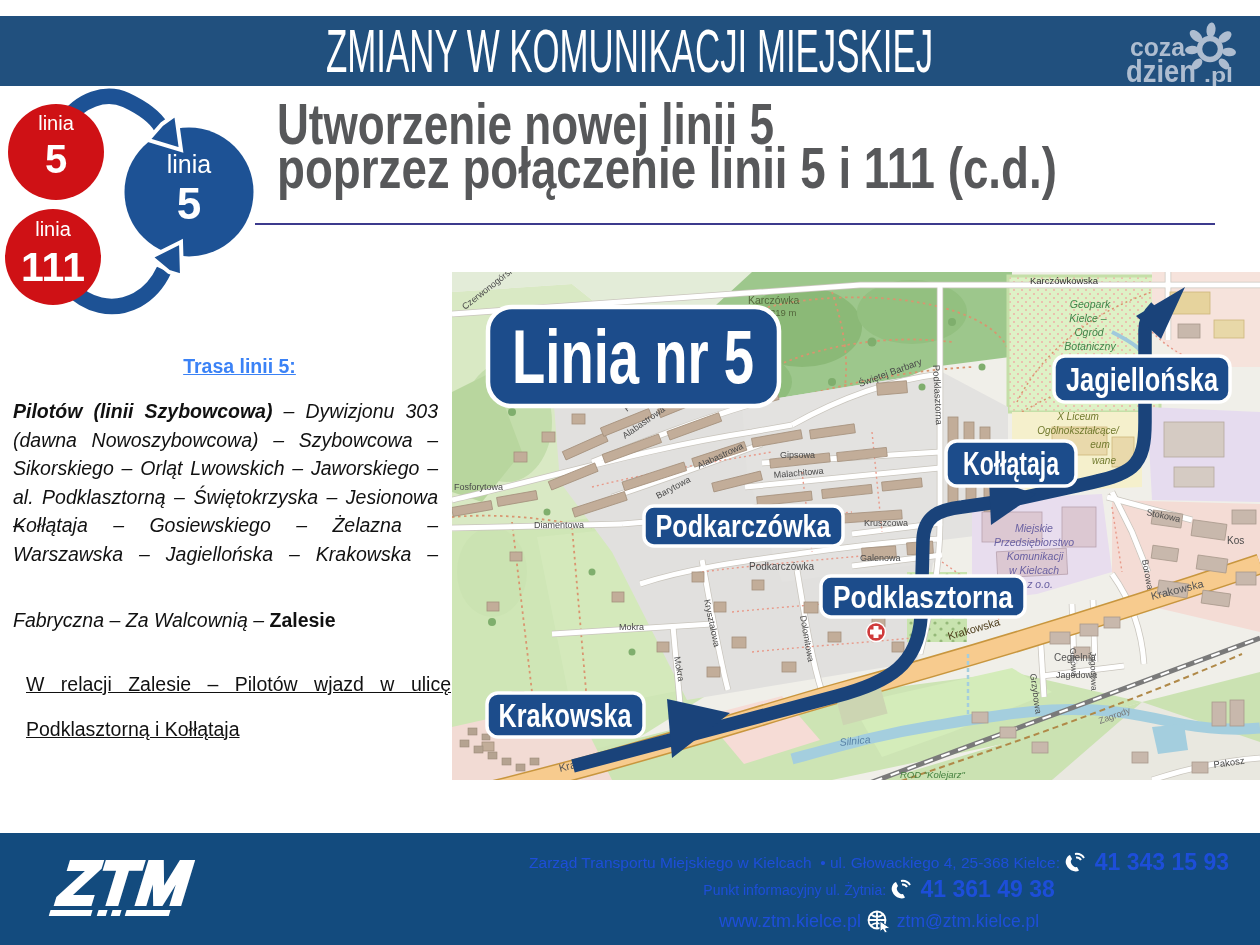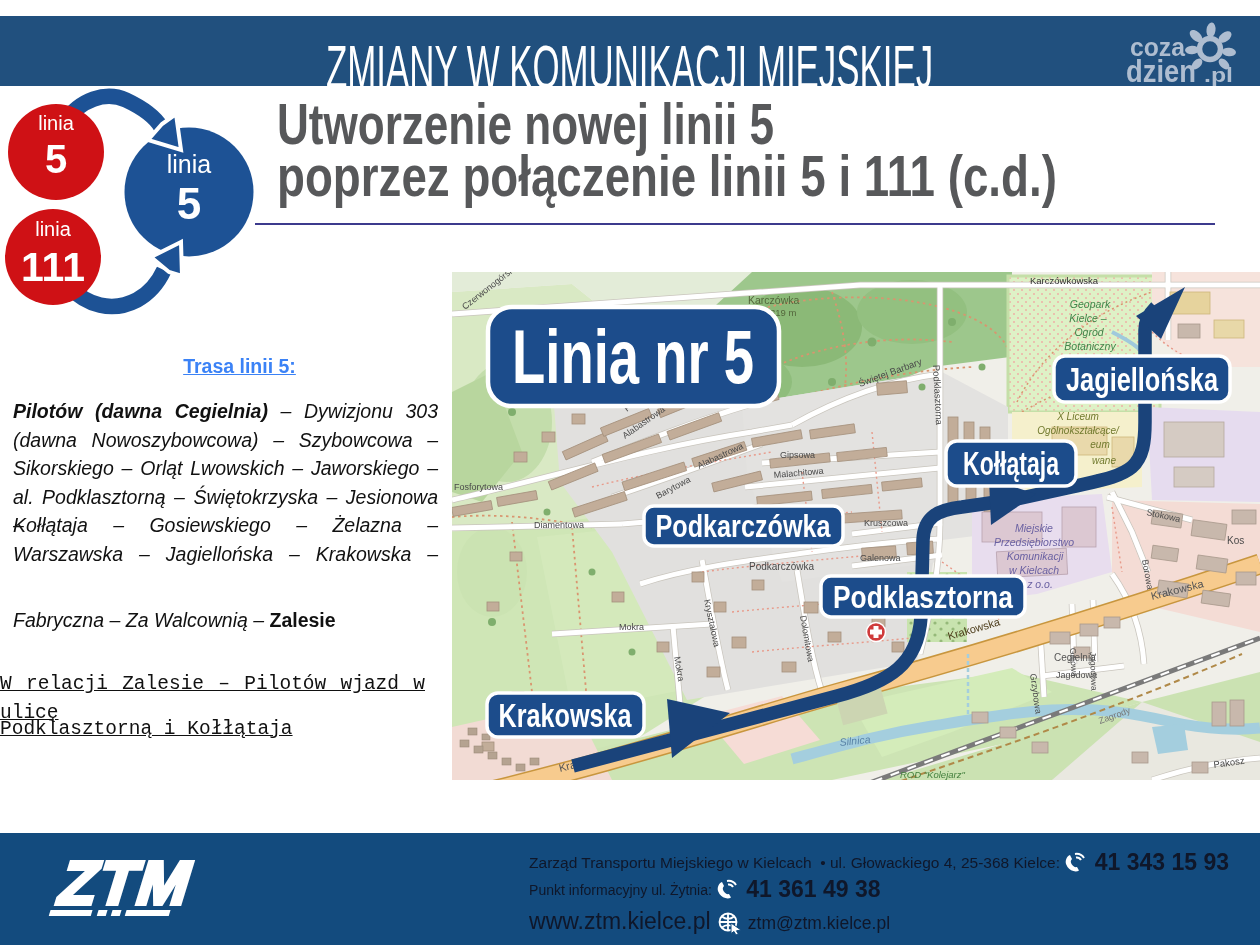--- a/index.html
+++ b/index.html
@@ -6,21 +6,21 @@
   body{width:1260px;height:945px;position:relative;background:#ffffff;overflow:hidden;
        font-family:"Liberation Sans", sans-serif;}
   .abs{position:absolute;}
   .jline{text-align:justify;text-align-last:justify;height:28.5px;}
 </style>
 </head>
 <body>
 
 <div class="abs" style="left:0;top:16px;width:1260px;height:70px;background:#21507e;"></div>
 
-<div class="abs" style="left:0;top:32px;width:1260px;height:70px;line-height:70px;text-align:center;">
+<div class="abs" style="left:0;top:16px;width:1260px;height:70px;line-height:70px;text-align:center;">
   <span style="display:inline-block;transform:scaleX(0.571);transform-origin:center;
     font-size:61px;font-weight:400;color:#ffffff;white-space:nowrap;">ZMIANY W KOMUNIKACJI MIEJSKIEJ</span>
 </div>
 
 <svg class="abs" style="left:1118px;top:20px;" width="140" height="66" viewBox="0 0 140 66">
   <g fill="#aebdd0">
     <text x="12" y="36" font-size="26px" font-weight="bold" textLength="55" lengthAdjust="spacingAndGlyphs">coza</text>
     <text x="8" y="62" font-size="32px" font-weight="bold" textLength="70" lengthAdjust="spacingAndGlyphs">dzien</text>
     <text x="86" y="62" font-size="20px" font-weight="bold" textLength="29" lengthAdjust="spacingAndGlyphs">.pl</text>
   </g>
@@ -35,21 +35,21 @@
     <ellipse cx="-18" cy="1" rx="4.2" ry="7" transform="rotate(-93 -18 1)"></ellipse>
     <ellipse cx="-14" cy="-13" rx="4.5" ry="7.5" transform="rotate(-48 -14 -13)"></ellipse>
   </g>
 </svg>
 
 <div class="abs" style="left:277px;top:96px;white-space:nowrap;">
   <span style="display:inline-block;transform:scaleX(0.773);transform-origin:left;
     font-size:57px;line-height:57px;font-weight:bold;color:#57585a;">Utworzenie nowej linii 5</span>
 </div>
 
-<div class="abs" style="left:277px;top:148px;white-space:nowrap;">
+<div class="abs" style="left:277px;top:140px;white-space:nowrap;">
   <span style="display:inline-block;transform:scaleX(0.802);transform-origin:left;
     font-size:57px;line-height:57px;font-weight:bold;color:#57585a;">poprzez połączenie linii 5 i 111 (c.d.)</span>
 </div>
 
 <div class="abs" style="left:255px;top:223px;width:960px;height:1.6px;background:#3c3a8d;"></div>
 
 <svg class="abs" style="left:0;top:85px;" width="290" height="250" viewBox="0 0 290 250">
 
   <path d="M 64,38 C 80,14 106,6 126,15 C 143,23 155,32 161,42" fill="none" stroke="#1d5295" stroke-width="15.5"></path>
 
@@ -72,31 +72,31 @@
   <text x="53" y="196" text-anchor="middle" font-size="41px" font-weight="bold" fill="#ffffff">111</text>
 </svg>
 
 <div class="abs" style="left:27px;top:352px;width:425px;text-align:center;height:28.5px;line-height:28.5px;
   font-size:19.5px;font-weight:bold;color:#3b82f6;">
   <span style="text-decoration:underline;">Trasa linii 5:</span>
 </div>
 
 <div class="abs" style="left:13px;top:397px;width:425px;
   font-size:19.5px;font-style:italic;color:#111;line-height:28.5px;">
-  <div class="jline"><b>Pilotów (dawna Cegielnia)</b> – Dywizjonu 303</div>
+  <div class="jline"><b>Pilotów (linii Szybowcowa)</b> – Dywizjonu 303</div>
   <div class="jline">(dawna Nowoszybowcowa) – Szybowcowa –</div>
   <div class="jline">Sikorskiego – Orląt Lwowskich – Jaworskiego –</div>
   <div class="jline">al. Podklasztorną – Świętokrzyska – Jesionowa –</div>
   <div class="jline">Kołłątaja – Gosiewskiego – Żelazna –</div>
   <div class="jline">Warszawska – Jagiellońska – Krakowska –</div>
   <div style="height:28.5px;margin-top:38px;">Fabryczna – Za Walcownią – <b style="font-style:normal;">Zalesie</b></div>
 </div>
 
-<div class="abs" style="left:0;top:670px;width:425px;
-  font-size:19.5px;color:#111;line-height:28.5px;font-family:Liberation Mono, monospace;">
+<div class="abs" style="left:26px;top:670px;width:425px;
+  font-size:19.5px;color:#111;line-height:28.5px;">
   <div class="jline" style="text-decoration:underline;">W relacji Zalesie – Pilotów wjazd w ulicę</div>
   <div style="height:28.5px;text-decoration:underline;margin-top:16px;">Podklasztorną i Kołłątaja</div>
 </div>
 
 <svg class="abs" style="left:452px;top:272px;" width="808" height="508" viewBox="0 0 808 508">
 
 <defs>
   <pattern id="pinkdots" width="8" height="8" patternUnits="userSpaceOnUse">
     <rect width="8" height="8" fill="#def1c6"></rect>
     <circle cx="2" cy="2" r="1" fill="#efb0a6"></circle>
@@ -495,41 +495,41 @@
 <svg class="abs" style="left:44px;top:853px;" width="185" height="70" viewBox="0 0 185 70">
   <g fill="#ffffff" transform="translate(18,0) skewX(-17)">
     <text x="8" y="51" font-size="61px" font-weight="bold" stroke="#ffffff" stroke-width="4" letter-spacing="2">ZTM</text>
     <rect x="6" y="57" width="42" height="6"></rect>
     <rect x="54" y="57" width="9" height="6"></rect>
     <rect x="68" y="57" width="9" height="6"></rect>
     <rect x="82" y="57" width="44" height="6"></rect>
   </g>
 </svg>
 
-<div class="abs" style="right:31px;top:849px;color:#0f172a;text-align:left;white-space:nowrap;">
+<div class="abs" style="right:31px;top:849px;color:#1d4ed8;text-align:center;white-space:nowrap;">
   <div style="height:27px;">
     <span style="font-size:15.5px;vertical-align:2px;">Zarząd Transportu Miejskiego w Kielcach&nbsp; • ul. Głowackiego 4, 25-368 Kielce:&nbsp;</span><svg width="24" height="22" viewBox="0 0 24 22" style="vertical-align:-3px;">
         <g fill="#fff">
           <path d="M2,13 C1,9 3,5 6,4 L8,8 C6.5,9.5 6.5,11 7.5,13 C9,15.5 11,16.5 13,16 L15,19.5 C12,21.5 6,20 3.5,16 Z"></path>
           <path d="M11,3 a9,9 0 0 1 9,4" stroke="#fff" stroke-width="2" fill="none"></path>
           <path d="M12,6.5 a5,5 0 0 1 5,2.5" stroke="#fff" stroke-width="2" fill="none"></path>
         </g>
       </svg><span style="font-size:23px;font-weight:bold;">&nbsp;41 343 15 93</span>
   </div>
   <div style="height:27px;">
     <span style="font-size:14px;vertical-align:2px;">Punkt informacyjny ul. Żytnia:&nbsp;</span><svg width="24" height="22" viewBox="0 0 24 22" style="vertical-align:-3px;">
         <g fill="#fff">
           <path d="M2,13 C1,9 3,5 6,4 L8,8 C6.5,9.5 6.5,11 7.5,13 C9,15.5 11,16.5 13,16 L15,19.5 C12,21.5 6,20 3.5,16 Z"></path>
           <path d="M11,3 a9,9 0 0 1 9,4" stroke="#fff" stroke-width="2" fill="none"></path>
           <path d="M12,6.5 a5,5 0 0 1 5,2.5" stroke="#fff" stroke-width="2" fill="none"></path>
         </g>
       </svg><span style="font-size:23px;font-weight:bold;">&nbsp;41 361 49 38</span>
   </div>
   <div style="height:32px;line-height:36px;">
-    <span style="font-size:23px;margin-top:34px;">www.ztm.kielce.pl&nbsp;</span><svg width="26" height="24" viewBox="0 0 26 24" style="vertical-align:-6px;">
+    <span style="font-size:18px;margin-top:34px;">www.ztm.kielce.pl&nbsp;</span><svg width="26" height="24" viewBox="0 0 26 24" style="vertical-align:-6px;">
         <g stroke="#fff" fill="none" stroke-width="1.8">
           <circle cx="11" cy="11" r="8.5"></circle>
           <path d="M11,2.5 v17 M2.5,11 h17 M5,5.5 a9,9 0 0 0 12,0 M5,16.5 a9,9 0 0 1 12,0"></path>
         </g>
         <polygon points="14,12 24,19 19.5,19.8 21.5,23.5 18.8,23.8 17,20.5 14,22.5" fill="#fff" stroke="#134b7e" stroke-width="1"></polygon>
       </svg><span style="font-size:17.5px;">&nbsp;ztm@ztm.kielce.pl</span>
   </div>
 </div>
 
 </body></html>

